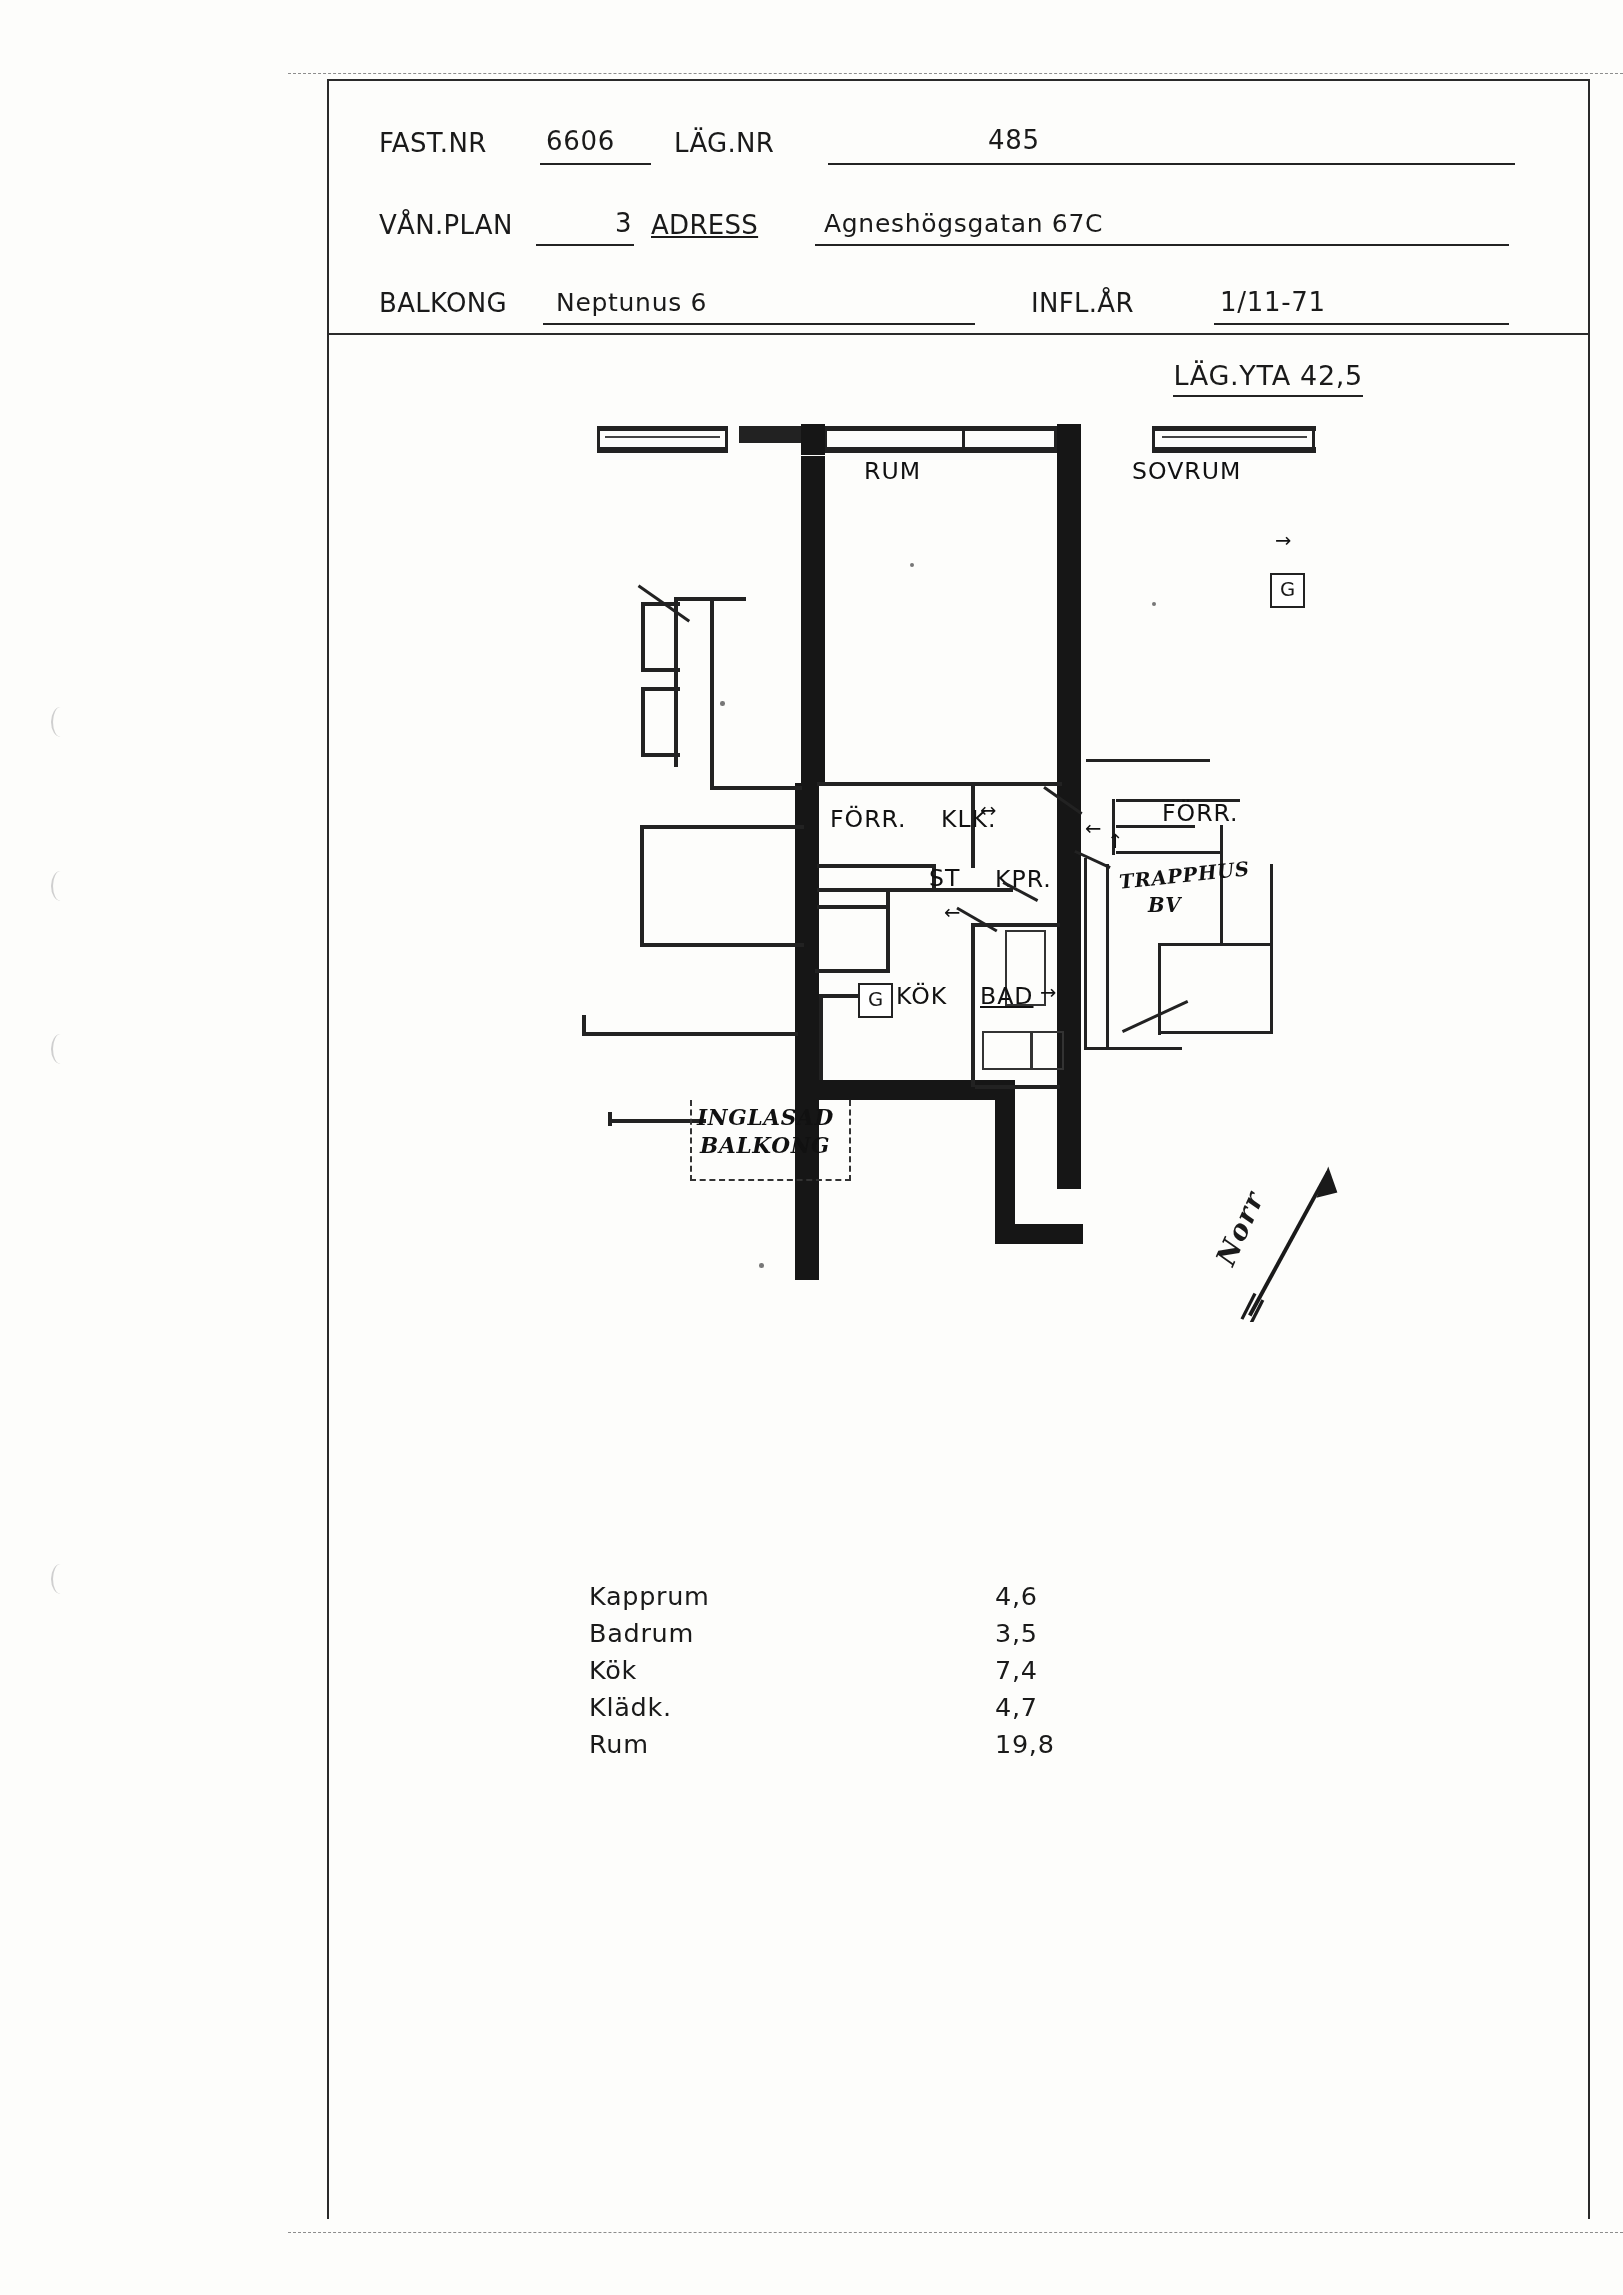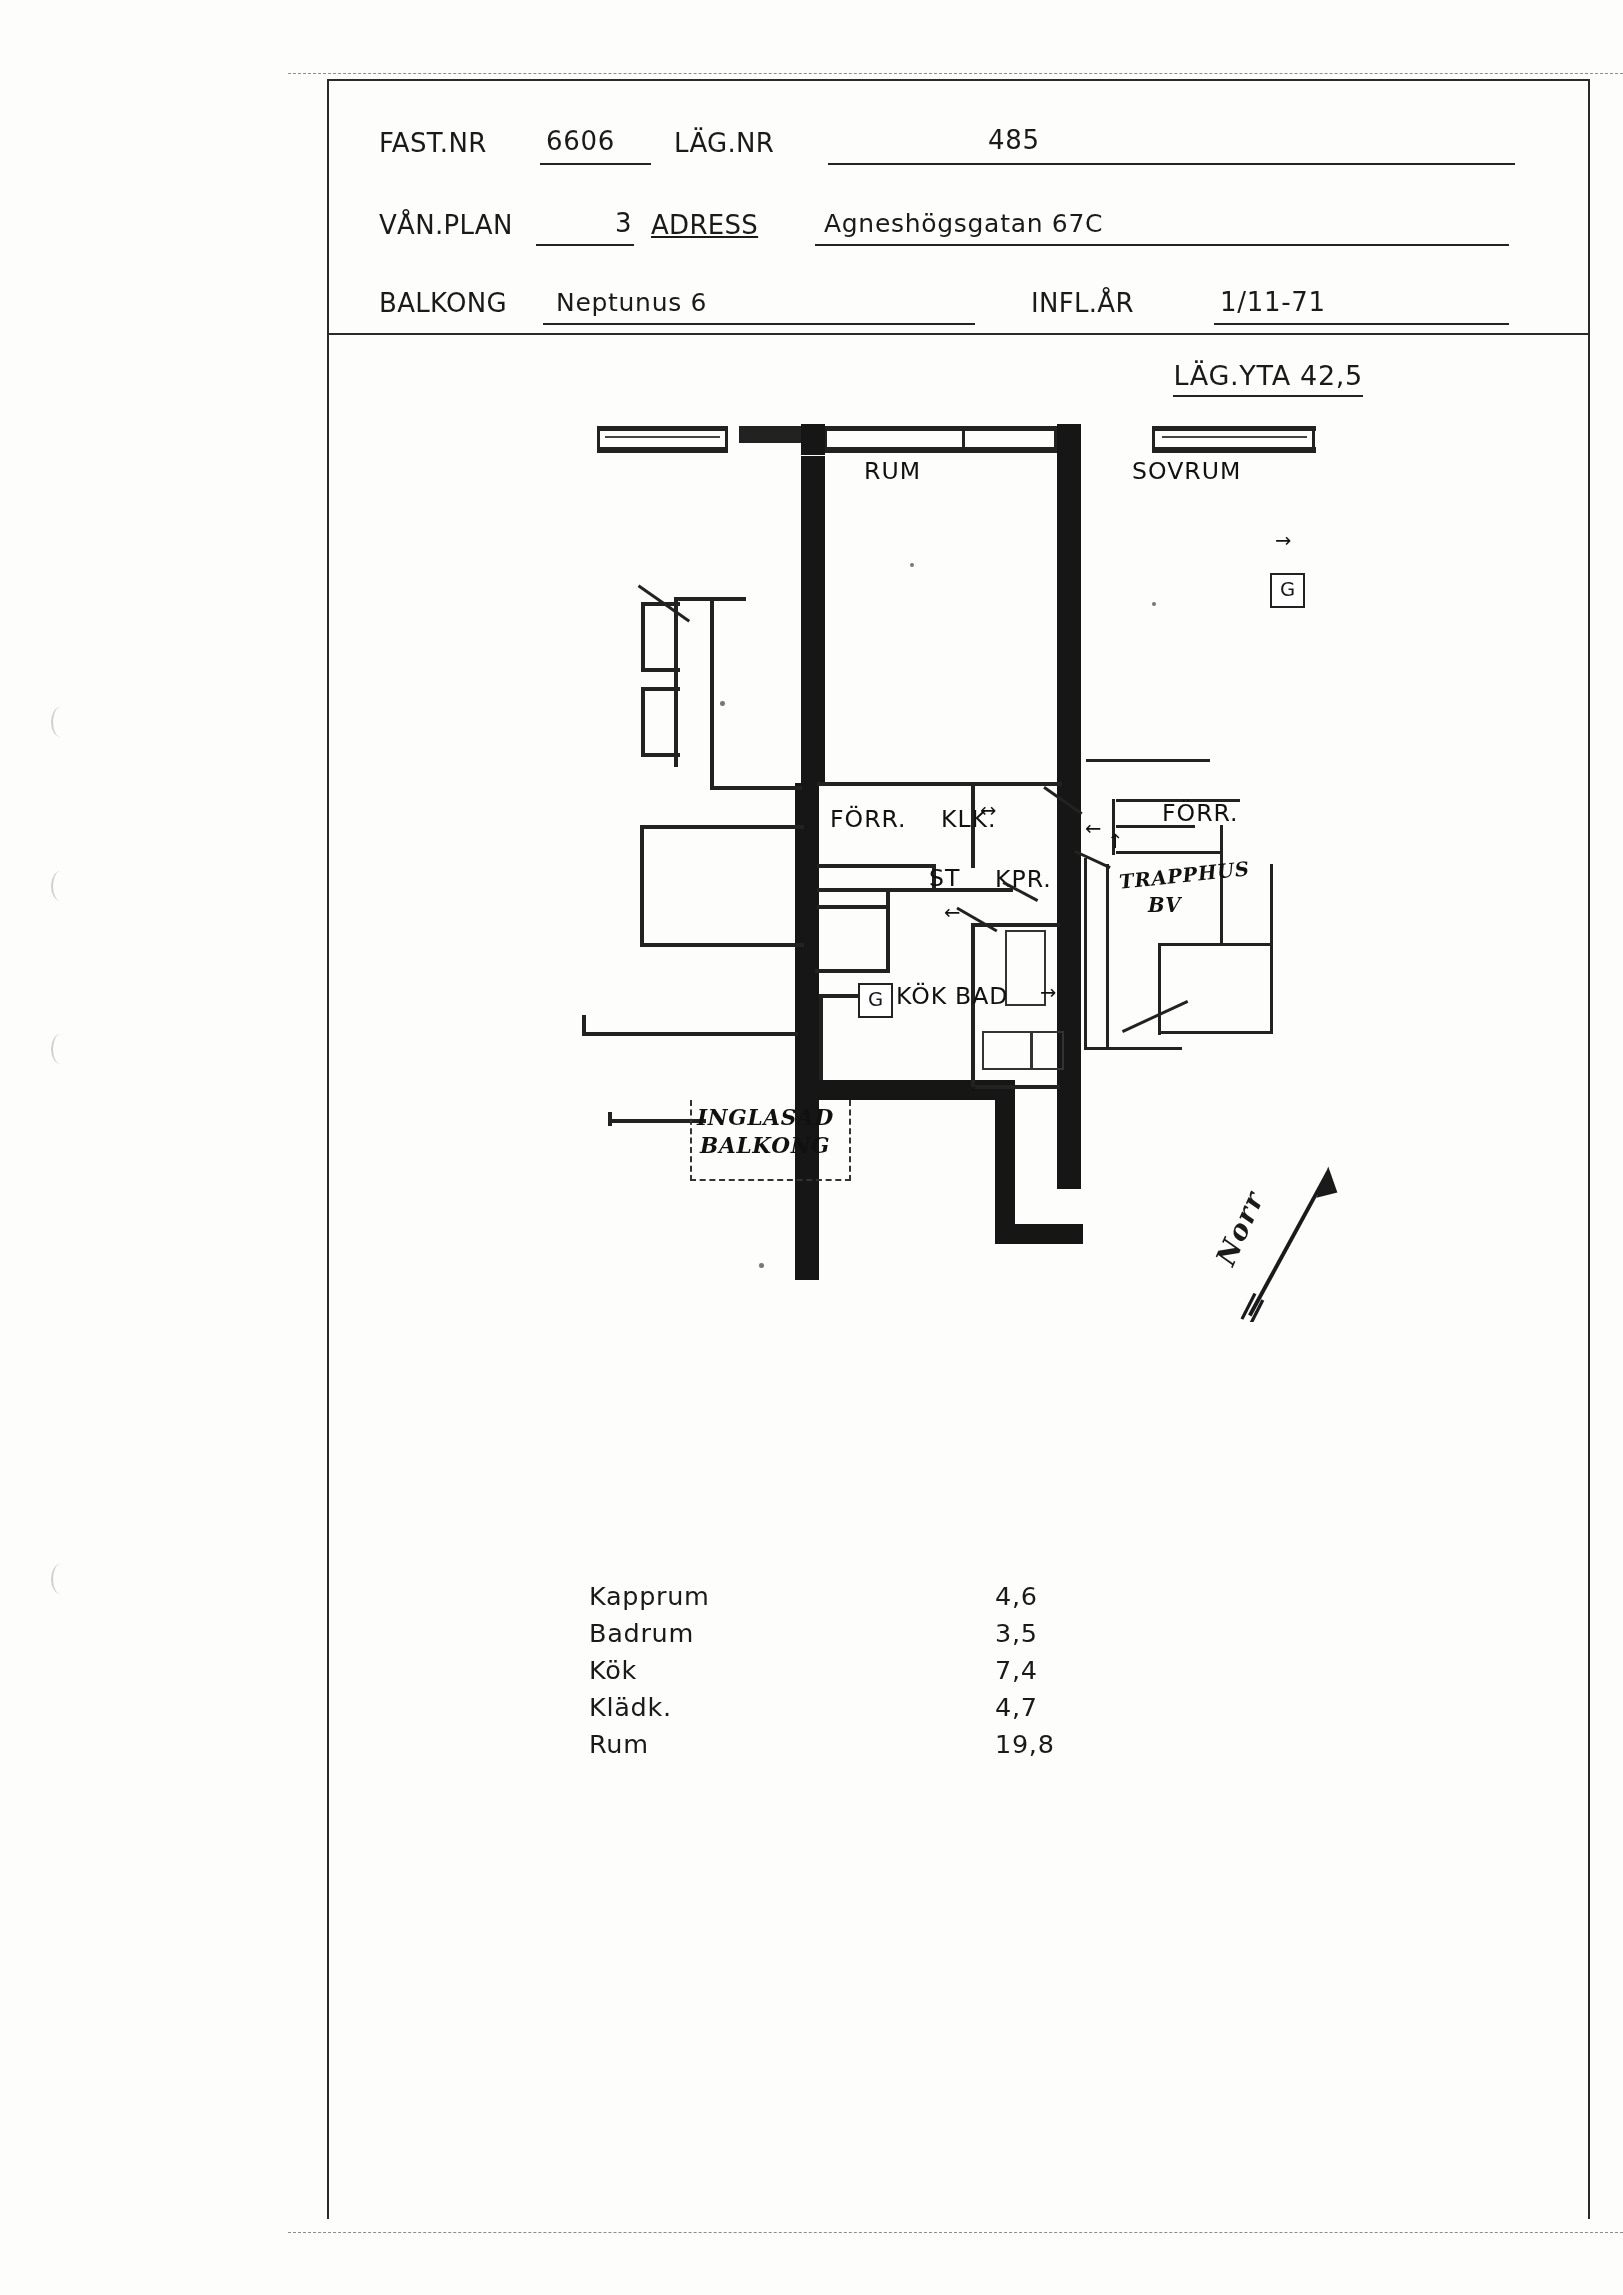--- a/index.html
+++ b/index.html
@@ -339,21 +339,21 @@
       <span class="rl" style="left:321px; top:51px;">RUM</span>
       <span class="rl" style="left:589px; top:51px;">SOVRUM</span>
       <span class="rl" style="left:287px; top:399px;">FÖRR.</span>
       <span class="rl" style="left:398px; top:399px;">KLK.</span>
       <span class="rl" style="left:619px; top:393px;">FÖRR.</span>
       <span class="rl" style="left:386px; top:458px;">ST</span>
       <span class="rl" style="left:452px; top:459px;">KPR.</span>
       <span class="rl hand" style="left:576px; top:458px; transform:rotate(-6deg);">TRAPPHUS</span>
       <span class="rl hand" style="left:605px; top:488px;">BV</span>
       <span class="rl" style="left:353px; top:576px;">KÖK</span>
-      <span class="rl" style="left:412px; top:576px;">BAD</span>
+      <span class="rl" style="left:437px; top:576px;text-decoration:underline;">BAD</span>
       <span class="rl hand" style="left:154px; top:699px; font-size:21.6px;">INGLASAD</span>
       <span class="rl hand" style="left:157px; top:727px; font-size:21.6px;">BALKONG</span>
 
       <div class="thin" style="left:458px; top:484px; width:39px; height:2.6px; transform:rotate(28deg);"></div>
       <div class="thin" style="left:411px; top:512px; width:46px; height:2.6px; transform:rotate(30deg);"></div>
       <div class="thin" style="left:90px; top:196px; width:62px; height:2.6px; transform:rotate(35deg);"></div>
       <div class="thin" style="left:497px; top:393px; width:46px; height:2.6px; transform:rotate(35deg);"></div>
       <div class="thin" style="left:530px; top:452px; width:39px; height:2.6px; transform:rotate(25deg);"></div>
       <div class="thin" style="left:576px; top:609px; width:72px; height:2.6px; transform:rotate(-25deg);"></div>
 

